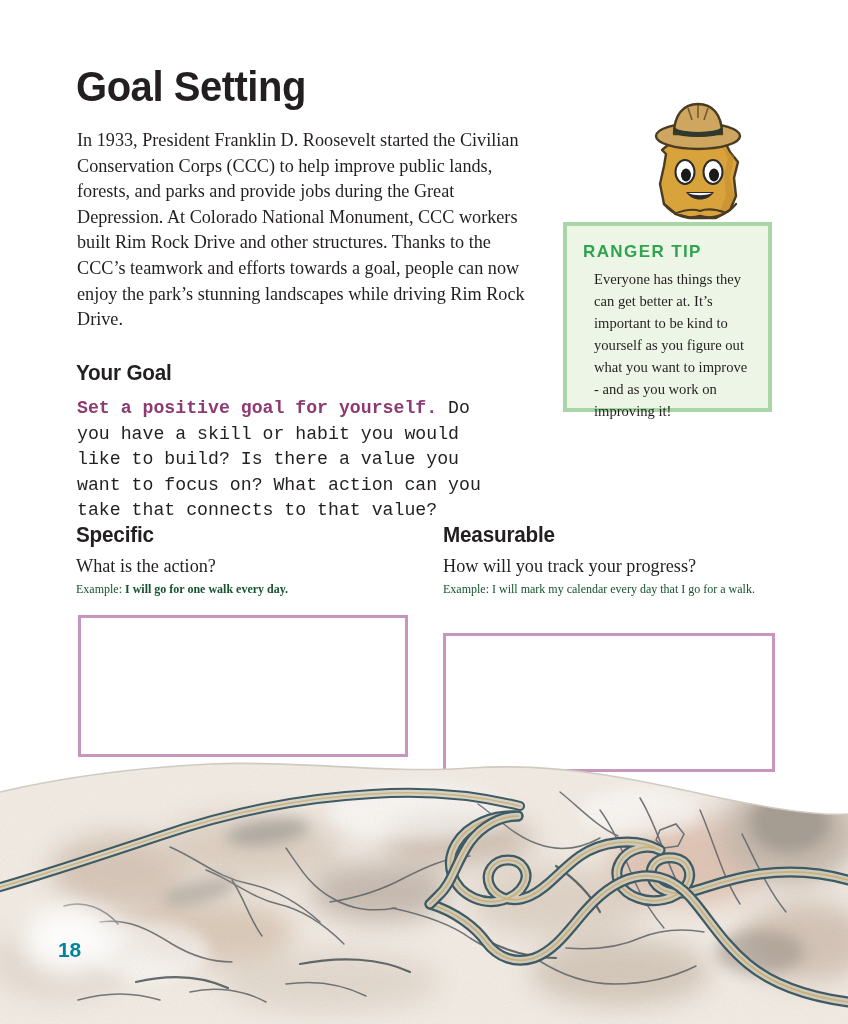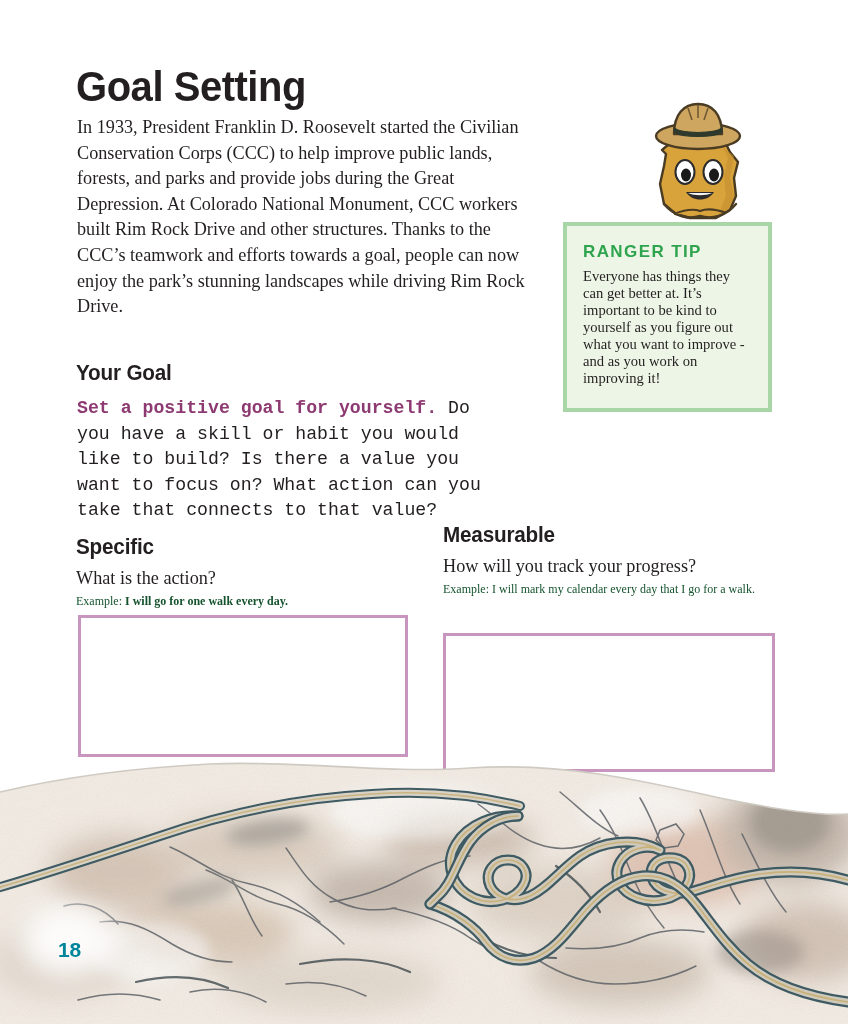--- a/index.html
+++ b/index.html
@@ -54,21 +54,21 @@
   .your-goal-head {
     position: absolute;
     left: 76px;
     top: 360px;
   }
 
   
   .intro {
     position: absolute;
     left: 77px;
-    top: 115px;
+    top: 128px;
     width: 452px;
     font-family: "Liberation Serif", serif;
     font-size: 18.2px;
     line-height: 25.6px;
     color: #231f20;
   }
 
   
   .goal-para {
     position: absolute;
@@ -101,36 +101,37 @@
     font-family: "Liberation Sans Narrow", "Liberation Sans", sans-serif;
     font-weight: 700;
     font-size: 17px;
     letter-spacing: 1.4px;
     color: #2fa44e;
     margin: 2px 0 6px 0;
   }
   .ranger-text {
     font-family: "Liberation Serif", serif;
     font-size: 14.6px;
-    line-height: 17px;
-    color: #231f20;
+    line-height: 22px;
+    color: #231f20;
+    margin-left: 11px;
   }
 
   
   .mascot {
     position: absolute;
     left: 630px;
     top: 92px;
     width: 140px;
     height: 140px;
   }
 
   
   .smart-col { position: absolute; }
-  .col-specific { left: 76px; top: 522px; width: 360px; margin-top: 12px; }
+  .col-specific { left: 76px; top: 522px; width: 360px; }
   .col-measurable { left: 443px; top: 522px; width: 340px; }
 
   .smart-q {
     font-family: "Liberation Serif", serif;
     font-size: 18.2px;
     line-height: 24px;
     color: #231f20;
     margin-top: 6px;
   }
   .smart-ex {

